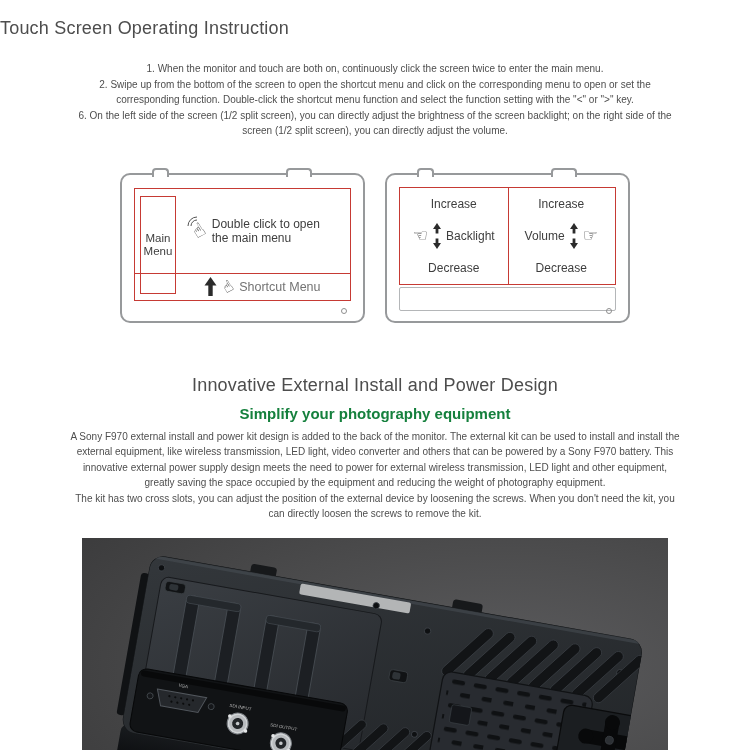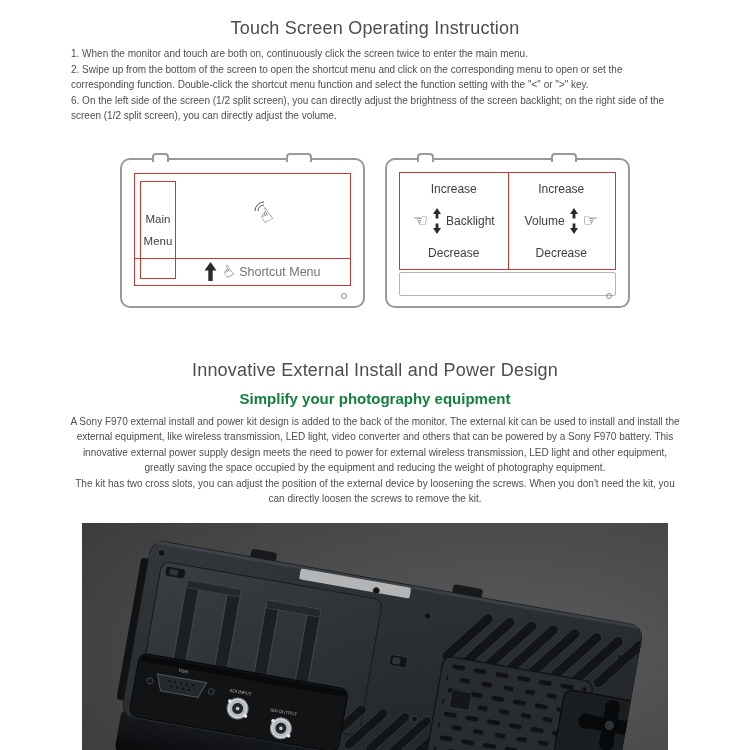--- a/index.html
+++ b/index.html
@@ -1,34 +1,34 @@
 <!DOCTYPE html>
 <html><head>
 <meta charset="utf-8">
 <style>
   html,body{margin:0;padding:0;background:#fff;}
   body{width:750px;height:750px;font-family:"Liberation Sans","DejaVu Sans",sans-serif;color:#4e4e4e;overflow:hidden;}
 
   
-  .s1-title{margin:18px 0 0;text-align:center;font-size:18px;font-weight:400;color:#4d4d4d;letter-spacing:.2px;}
-  .instructions{width:608px;margin:7px auto 0;text-align:left;font-size:10px;line-height:15.5px;color:#4e4e4e;}
+  .s1-title{margin:18px 0 0;font-size:18px;font-weight:400;color:#4d4d4d;letter-spacing:.2px;}
+  .instructions{width:608px;margin:22px auto 0;text-align:center;font-size:10px;line-height:15.5px;color:#4e4e4e;}
   .instructions p{margin:0;}
 
   
   .monitors{display:flex;justify-content:center;gap:20px;margin-top:34px;}
   .monitor{position:relative;width:241px;height:146px;border:2px solid #97999b;border-radius:10px;background:#fff;}
   .bump{position:absolute;top:-7px;height:7px;background:#fff;border:2px solid #97999b;border-bottom:none;border-radius:4px 4px 0 0;}
   .bump-a{left:30px;width:13px;}
   .bump-b{left:164px;width:22px;}
   .pwr{position:absolute;right:16px;bottom:7px;width:4px;height:4px;border:1px solid #8f8f8f;border-radius:50%;}
 
   .screen{position:absolute;border:1px solid #c63a34;}
   .screen-left{left:12px;right:12px;top:13px;bottom:20px;}
   .mm-col{position:absolute;left:5px;top:7px;bottom:6px;width:34px;border:1px solid #c63a34;display:flex;align-items:center;justify-content:center;}
-  .prewrap{white-space:pre-line;text-align:center;font-size:11.5px;line-height:22px;color:#3e3e3e;}
+  .prewrap{white-space:pre-line;text-align:center;font-size:11.5px;line-height:13px;color:#3e3e3e;}
   .strip-line{position:absolute;left:0;right:0;bottom:26px;border-top:1px solid #c63a34;}
   .dc-content{position:absolute;left:46px;right:0;top:0;bottom:26px;display:flex;align-items:center;justify-content:center;gap:7px;}
   .dc-text{width:126px;font-size:12px;line-height:14px;color:#3e3e3e;text-align:left;}
   .hand{font-family:"DejaVu Sans",sans-serif;color:#3c3c3c;line-height:1;display:inline-block;}
   .hand-dc{font-size:19px;transform:rotate(-32deg);}
   .hand-wrap{position:relative;display:inline-block;}
   .tap-arcs{position:absolute;top:-5px;left:-6px;}
   .shortcut-row{position:absolute;left:40px;right:0;bottom:0;height:26px;display:flex;align-items:center;justify-content:center;gap:6px;}
   .hand-sc{font-size:16px;transform:rotate(-32deg);}
   .sc-text{font-size:12.5px;color:#737373;}
@@ -75,20 +75,21 @@
       </div>
       <div class="strip-line"></div>
       <div class="dc-content">
         <span class="hand-wrap">
           <svg class="tap-arcs" width="12" height="12" viewBox="0 0 12 12">
             <path d="M1,10 A9,9 0 0 1 10,1" fill="none" stroke="#555" stroke-width="1"></path>
             <path d="M4,10 A6,6 0 0 1 10,4" fill="none" stroke="#555" stroke-width="1"></path>
           </svg>
           <span class="hand hand-dc">☝</span>
         </span>
+        <span class="dc-text">Double click to open the main menu</span>
       </div>
       <div class="shortcut-row">
         <svg width="13" height="19" viewBox="0 0 13 19">
           <polygon points="6.5,0 0.5,8.5 12.5,8.5" fill="#2b2b2b"></polygon>
           <rect x="4.3" y="8" width="4.4" height="11" fill="#2b2b2b"></rect>
         </svg>
         <span class="hand hand-sc">☝</span>
         <span class="sc-text">Shortcut Menu</span>
       </div>
     </div>

